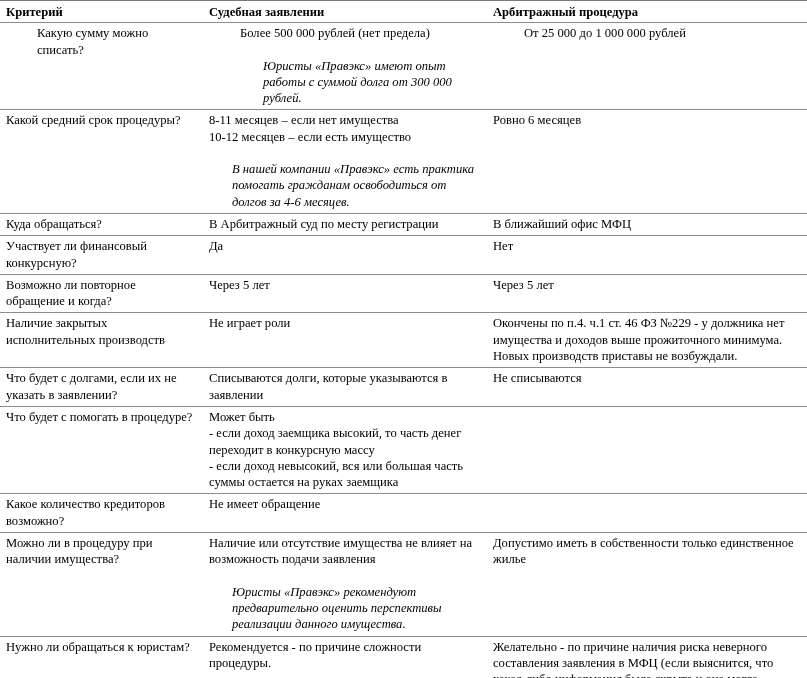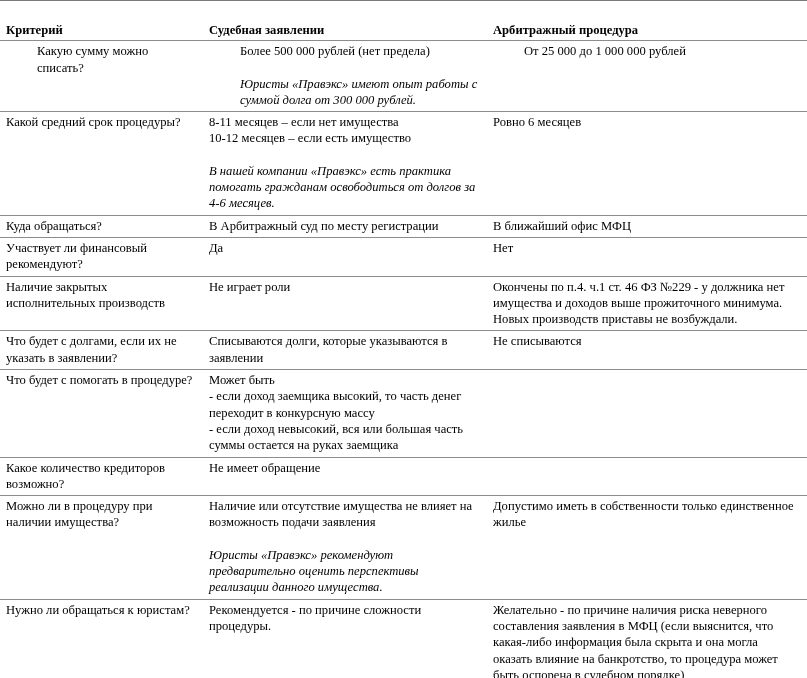--- a/index.html
+++ b/index.html
@@ -36,38 +36,39 @@
     text-align: left;
     padding: 2px 8px 3px 6px;
     border: 0;
     border-top: 1.4px solid #8c8c8c;
     font-weight: normal;
   }
   table.comparison thead th {
     border-top: 1.6px solid #7a7a7a;
     border-bottom: 1.4px solid #8c8c8c;
     font-weight: bold;
-    padding-top: 21px;
+    padding-top: 3px;
     padding-bottom: 2px;
   }
   table.comparison tbody tr:first-child td {
     border-top: 0;
     padding-left: 37px;
   }
   table.comparison tbody tr:last-child td {
     border-bottom: 1.8px solid #7a7a7a;
   }
   td.crit {
     font-weight: bold;
   }
   .cell-line { display: block; white-space: pre-wrap; }
   .note {
     display: block;
     font-style: italic;
     margin-top: 16px;
+    margin-left: 23px;
   }
 </style>
 </head>
 <body>
 
 <div class="table-wrap">
   <table class="comparison">
     <colgroup>
       <col class="c1">
         <col class="c2">
@@ -112,27 +113,38 @@
           </td>
           <td>
             <span class="cell-line">В Арбитражный суд по месту регистрации</span>
           </td>
           <td>
             <span class="cell-line">В ближайший офис МФЦ</span>
           </td>
         </tr>
         <tr>
           <td class="crit">
-            <span class="cell-line">Участвует ли финансовый рекомендуют?</span>
+            <span class="cell-line">Участвует ли финансовый конкурсную?</span>
           </td>
           <td>
             <span class="cell-line">Да</span>
           </td>
           <td>
             <span class="cell-line">Нет</span>
+          </td>
+        </tr>
+        <tr>
+          <td class="crit">
+            <span class="cell-line">Возможно ли повторное обращение и когда?</span>
+          </td>
+          <td>
+            <span class="cell-line">Через 5 лет</span>
+          </td>
+          <td>
+            <span class="cell-line">Через 5 лет</span>
           </td>
         </tr>
         <tr>
           <td class="crit">
             <span class="cell-line">Наличие закрытых исполнительных производств</span>
           </td>
           <td>
             <span class="cell-line">Не играет роли</span>
           </td>
           <td>

